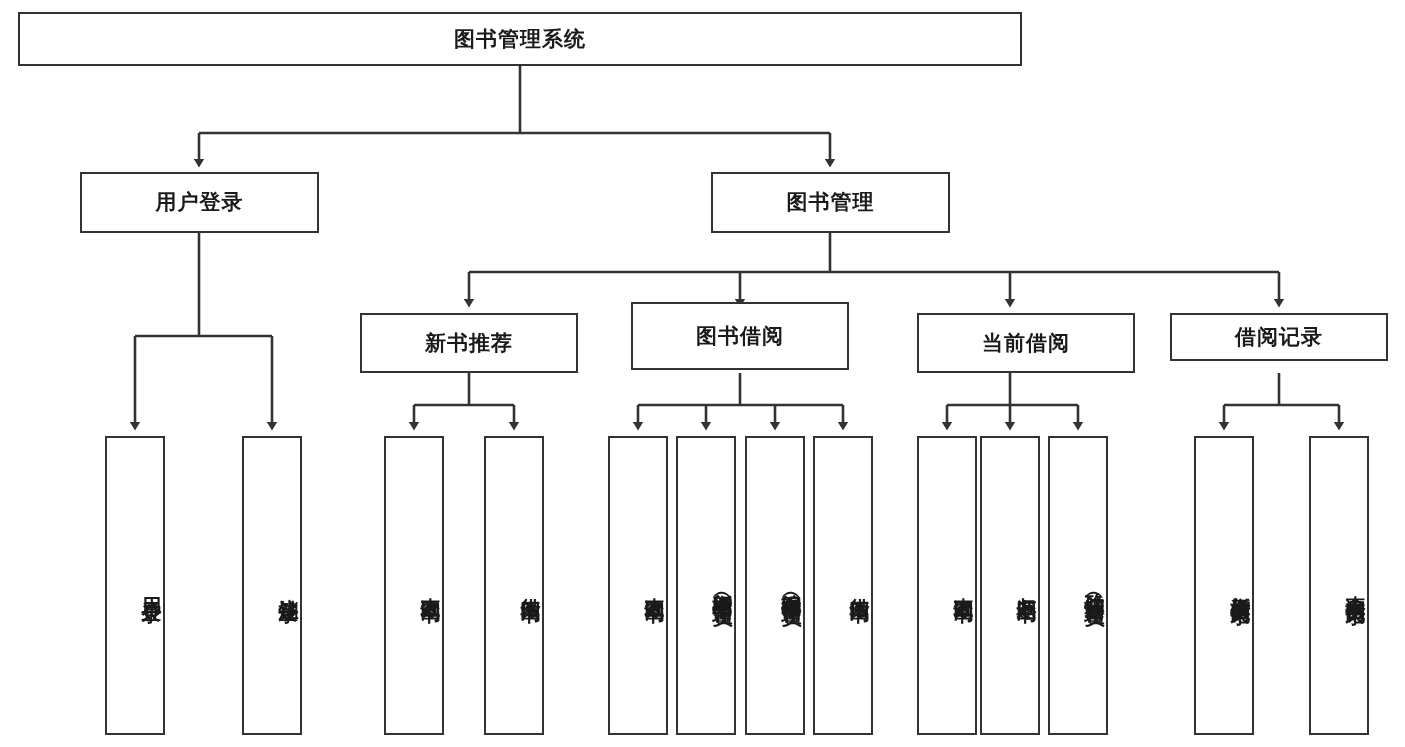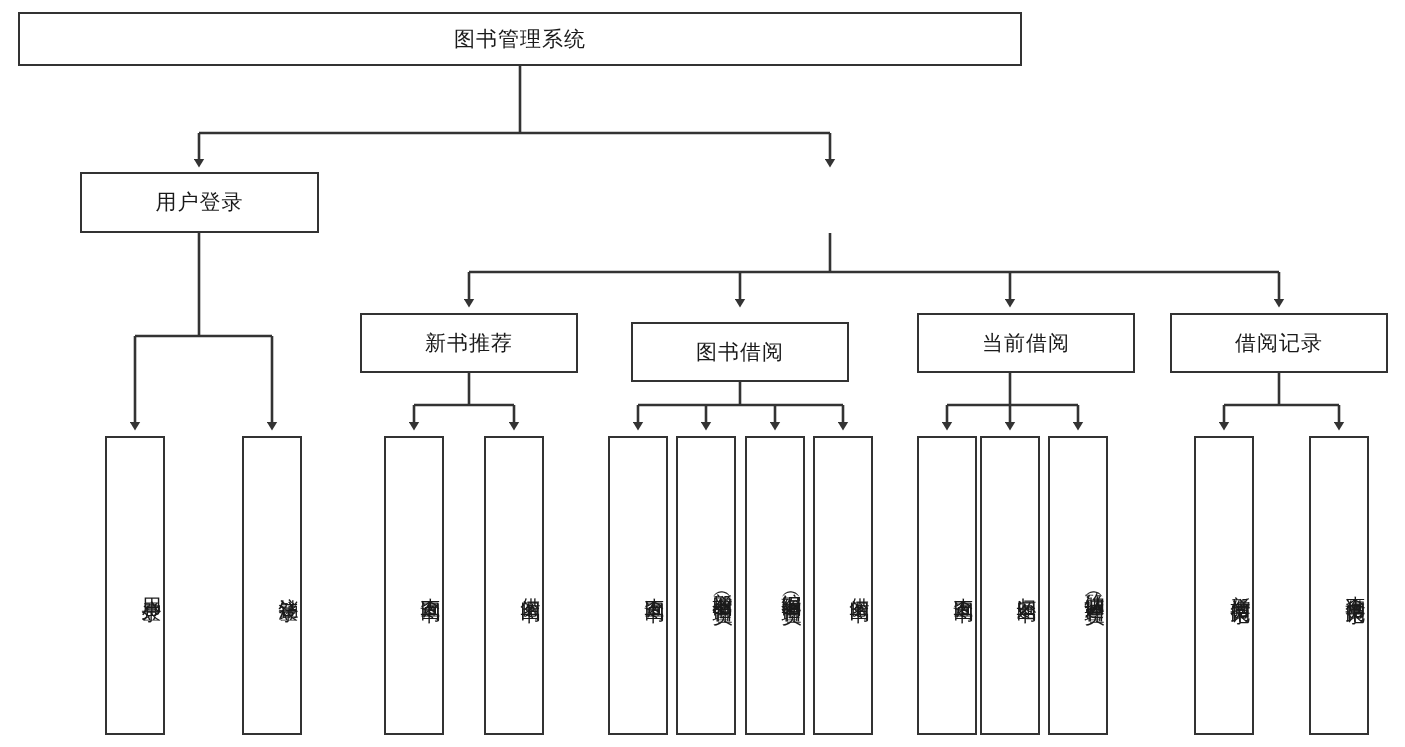--- a/index.html
+++ b/index.html
@@ -11,20 +11,21 @@
   body {
     width: 1405px;
     height: 747px;
     font-family: "Liberation Sans", "DejaVu Sans", sans-serif;
     overflow: hidden;
   }
   #diagram-root {
     position: relative;
     width: 1405px;
     height: 747px;
+    font-weight: bold;
   }
   svg.edges {
     position: absolute;
     left: 0;
     top: 0;
     width: 1405px;
     height: 747px;
   }
   .node {
     position: absolute;
@@ -125,31 +126,34 @@
     </g>
   </svg>
 
   <div class="node" style="left:18px; top:12px; width:1004px; height:54px;">
     <span class="node-label">图书管理系统</span>
   </div>
 
   <div class="node" style="left:80px; top:172px; width:239px; height:61px;">
     <span class="node-label">用户登录</span>
   </div>
+  <div class="node" style="left:711px; top:172px; width:239px; height:61px;">
+    <span class="node-label">图书管理</span>
+  </div>
 
   <div class="node" style="left:360px; top:313px; width:218px; height:60px;">
     <span class="node-label">新书推荐</span>
   </div>
-  <div class="node" style="left:631px; top:322px; width:218px; height:60px;">
+  <div class="node" style="left:631px; top:302px; width:218px; height:68px;">
     <span class="node-label">图书借阅</span>
   </div>
   <div class="node" style="left:901px; top:313px; width:218px; height:60px;margin-left:16px;">
     <span class="node-label">当前借阅</span>
   </div>
-  <div class="node" style="left:1170px; top:313px; width:218px; height:60px;">
+  <div class="node" style="left:1170px; top:313px; width:218px; height:48px;">
     <span class="node-label">借阅记录</span>
   </div>
 
   <div class="node vertical" style="left:105px; top:436px; width:60px; height:299px;">
     <span class="node-label">用户登录</span>
   </div>
   <div class="node vertical" style="left:242px; top:436px; width:60px; height:299px;">
     <span class="node-label">注销登录</span>
   </div>
 

